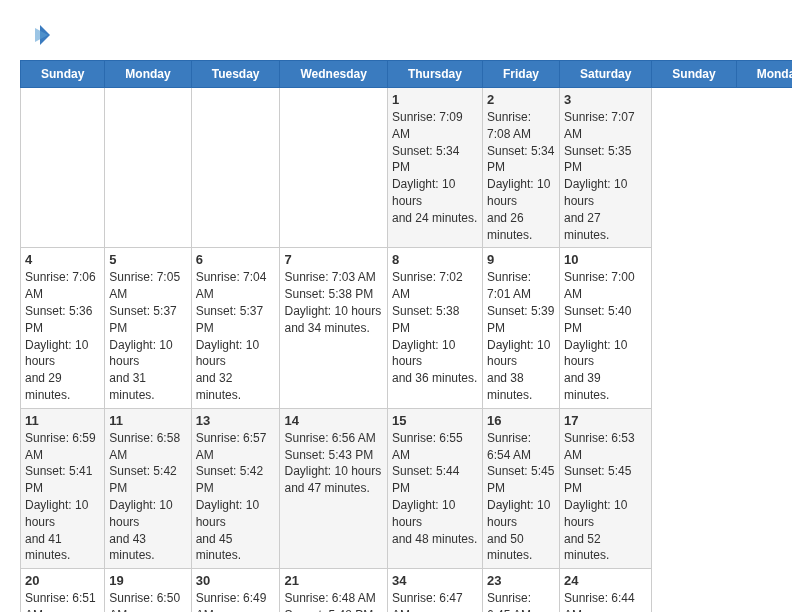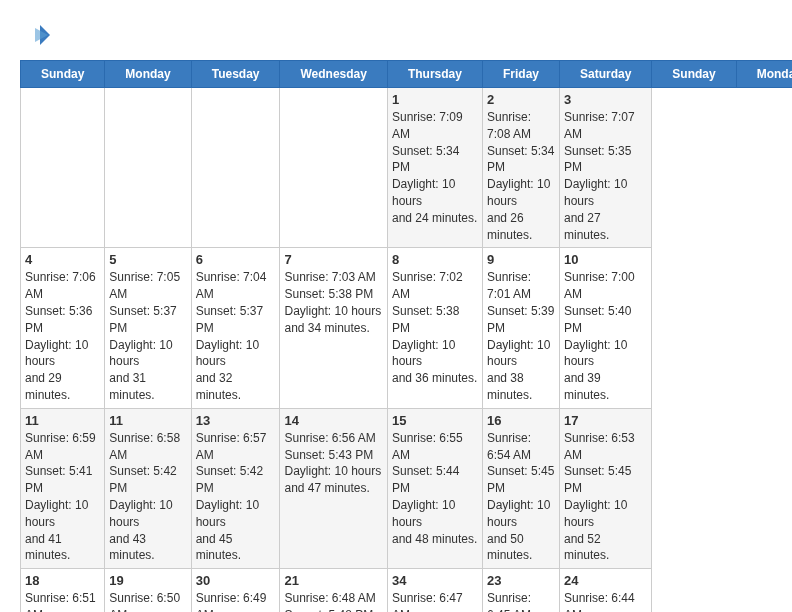--- a/index.html
+++ b/index.html
@@ -199,21 +199,21 @@
           <span class="day-num">16</span>
           <div class="day-info">Sunrise: 6:54 AM<br>Sunset: 5:45 PM<br>Daylight: 10 hours<br>and 50 minutes.</div>
         </td>
         <td>
           <span class="day-num">17</span>
           <div class="day-info">Sunrise: 6:53 AM<br>Sunset: 5:45 PM<br>Daylight: 10 hours<br>and 52 minutes.</div>
         </td>
       </tr>
       <tr>
         <td>
-          <span class="day-num">18</span>
+          <span class="day-num">20</span>
           <div class="day-info">Sunrise: 6:51 AM<br>Sunset: 5:46 PM<br>Daylight: 10 hours<br>and 54 minutes.</div>
         </td>
         <td>
           <span class="day-num">19</span>
           <div class="day-info">Sunrise: 6:50 AM<br>Sunset: 5:47 PM<br>Daylight: 10 hours<br>and 56 minutes.</div>
         </td>
         <td>
           <span class="day-num">30</span>
           <div class="day-info">Sunrise: 6:49 AM<br>Sunset: 5:48 PM<br>Daylight: 10 hours<br>and 58 minutes.</div>
         </td>

